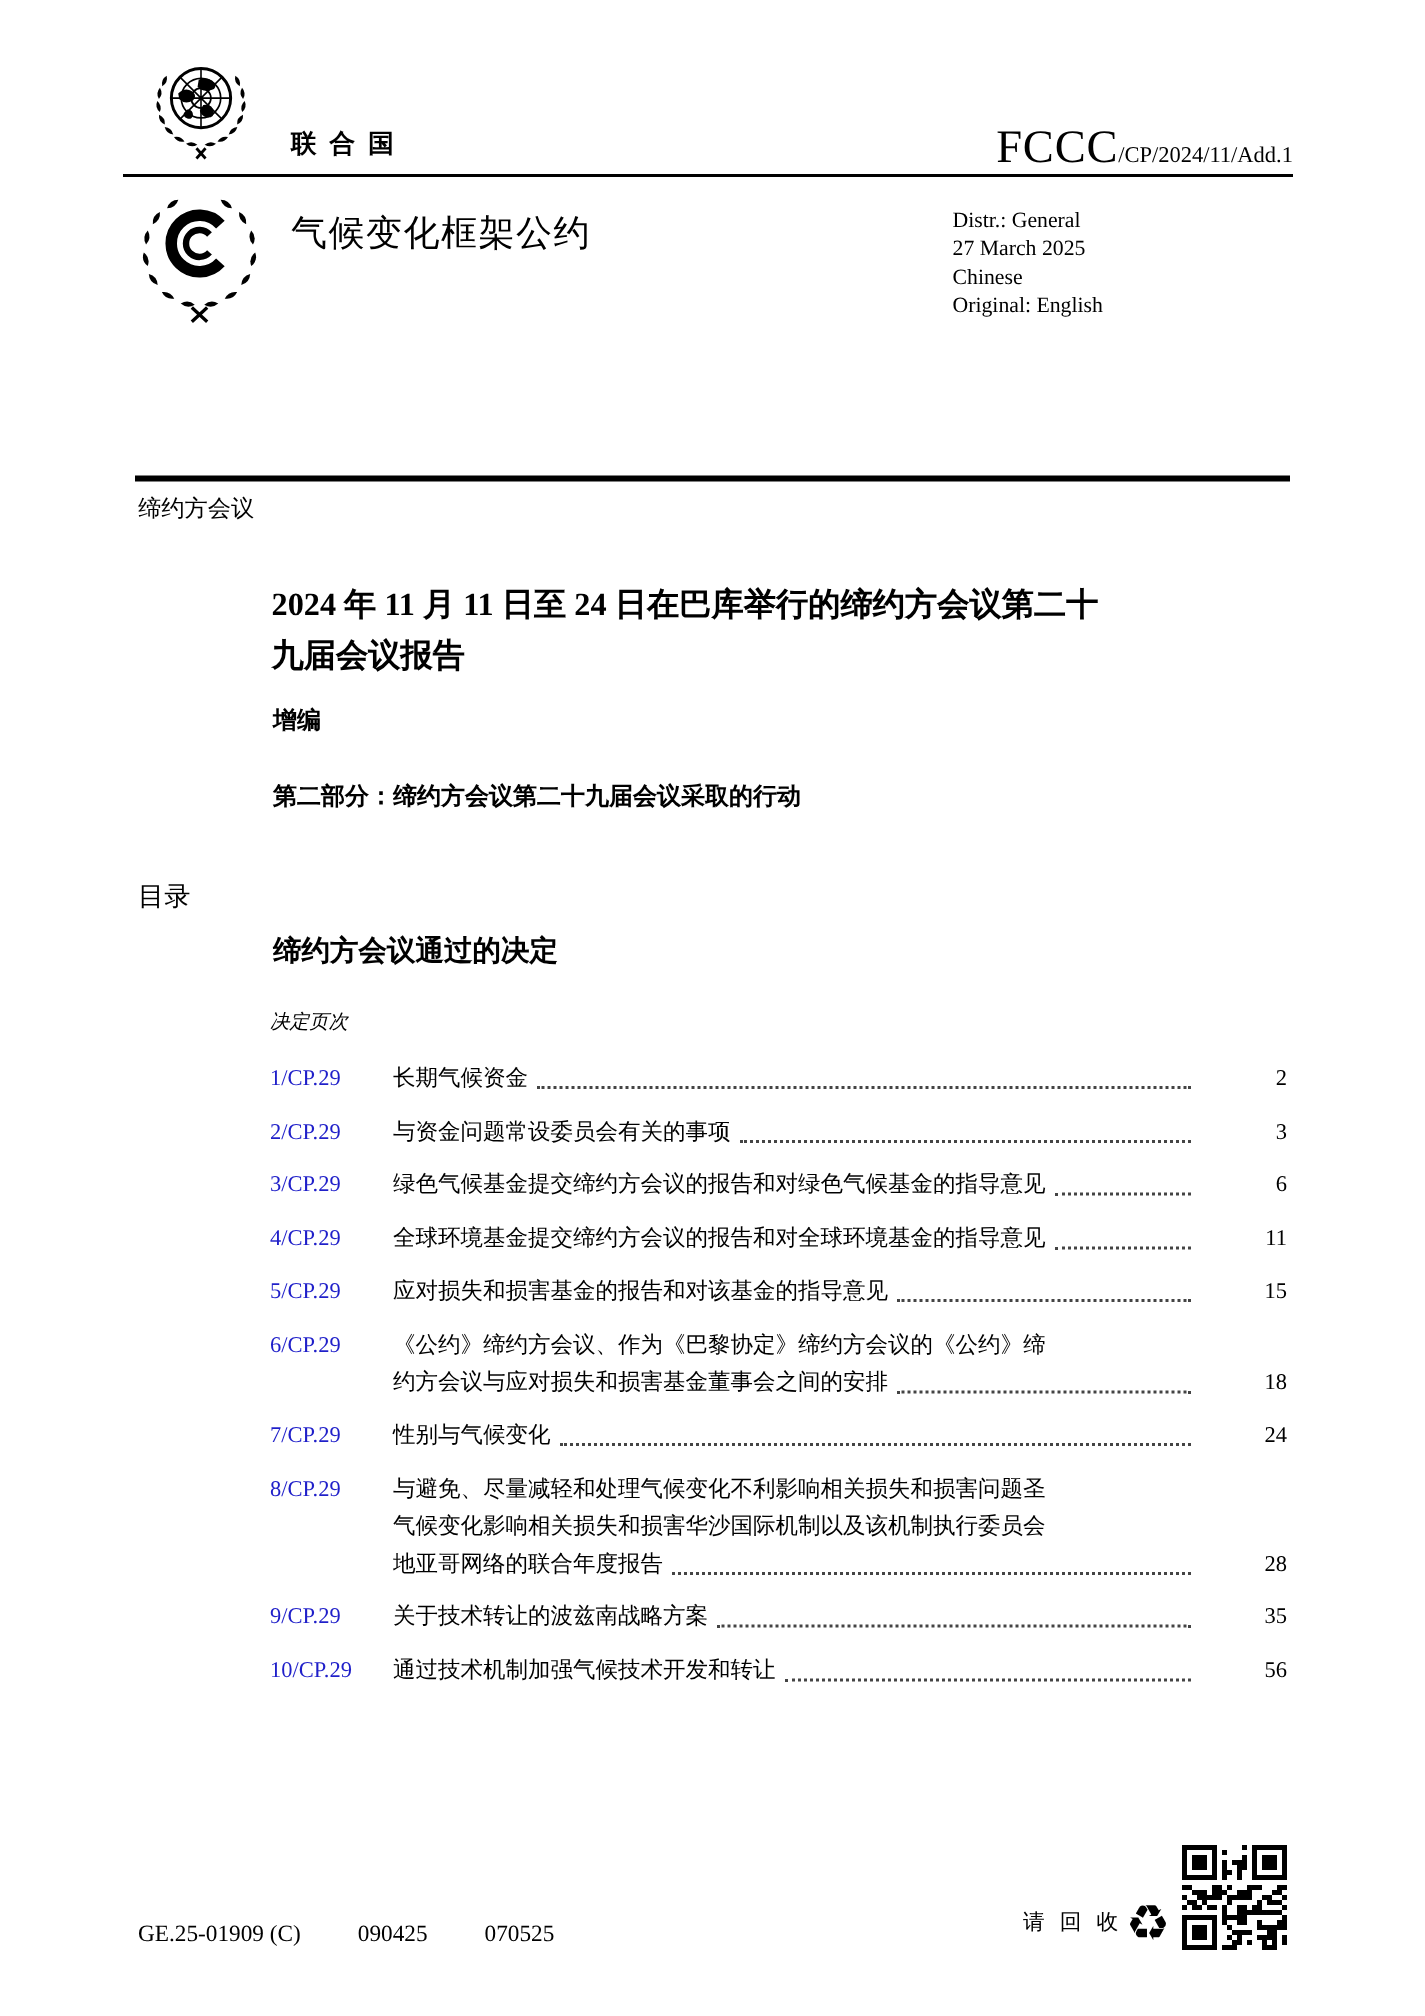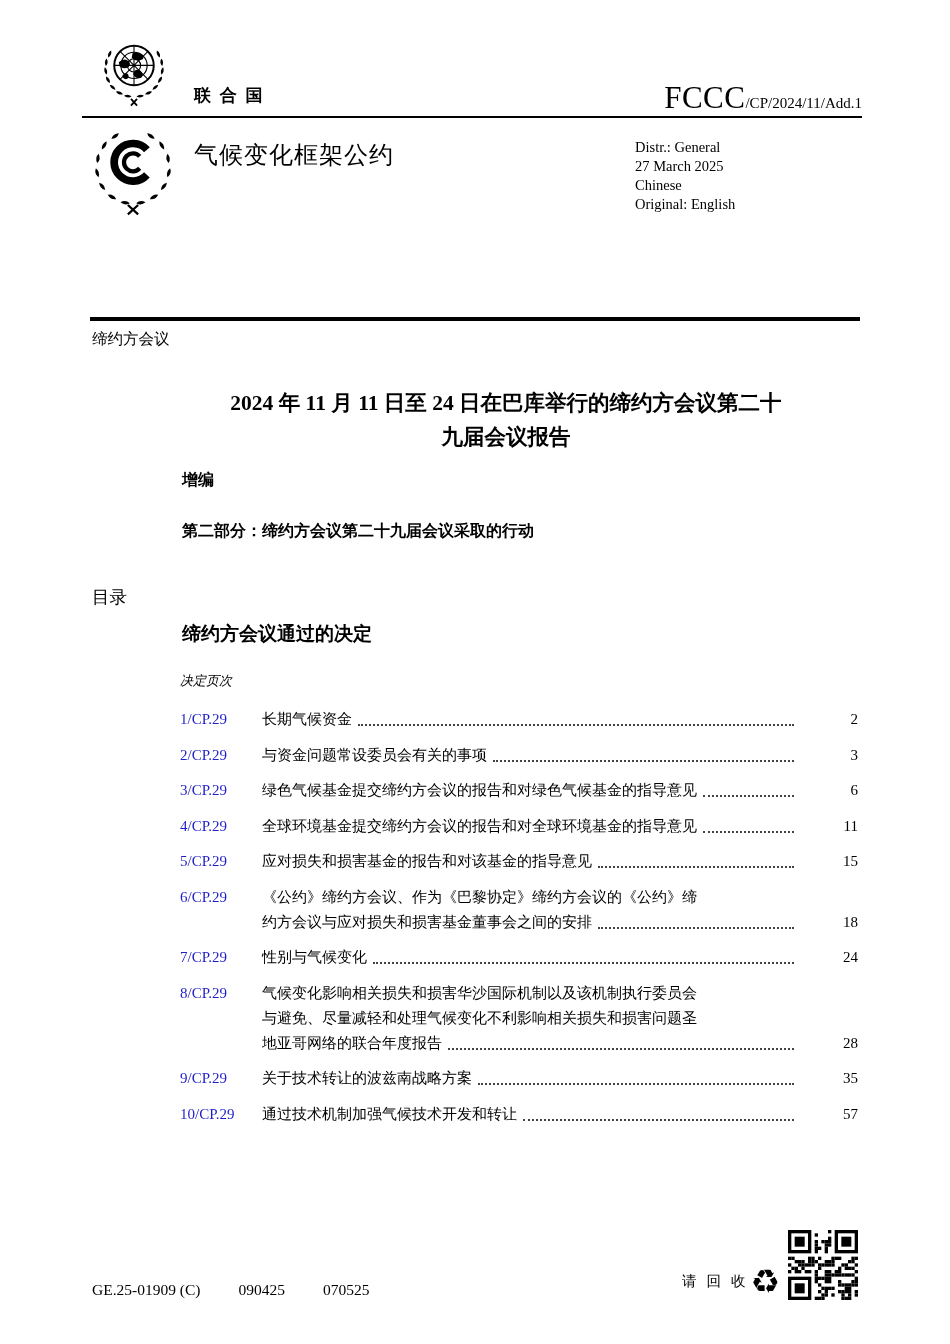--- a/index.html
+++ b/index.html
@@ -28,21 +28,21 @@
 
   .cc-emblem { position:absolute; left:90px; top:123px; width:86px; height:94px; }
   .org-name { position:absolute; left:194px; top:139px; font-size:24px; font-weight:500; letter-spacing:1px; }
   .distr-block { position:absolute; left:635px; top:138px; font-size:14.5px; line-height:19px; }
 
   
   .rule-thick { position:absolute; left:90px; top:317px; width:770px; height:3.5px; background:#000; }
   .organ { position:absolute; left:92px; top:329px; font-size:15.5px; font-weight:500; }
   .report-title {
     position:absolute; left:181px; top:386px; width:650px;
-    font-size:21.5px; font-weight:600; line-height:34px;text-align:center;
+    font-size:21.5px; font-weight:600; line-height:34px;
   }
   .addendum { position:absolute; left:182px; top:470px; font-size:16px; font-weight:600; }
   .part-label { position:absolute; left:182px; top:521px; font-size:16px; font-weight:600; }
   .contents-label { position:absolute; left:92px; top:561px; font-size:17.5px;margin-top:24px; }
   .decisions-heading { position:absolute; left:182px; top:621px; font-size:19px; font-weight:600; }
 
   
   .toc { position:absolute; left:180px; top:672px; width:678px; }
   .toc-head {
     display:flex; 
@@ -237,26 +237,26 @@
             <span class="leader"></span>
           </div>
       </div>
       <div class="toc-page">24</div>
     </div>
 
     <div class="toc-entry">
       <div class="toc-id">8/CP.29</div>
       <div class="toc-text">
         <div class="toc-line">
+            <span class="ltext">与避免、尽量减轻和处理气候变化不利影响相关损失和损害问题圣</span>
+          </div>
+        <div class="toc-line">
             <span class="ltext">气候变化影响相关损失和损害华沙国际机制以及该机制执行委员会</span>
           </div>
         <div class="toc-line">
-            <span class="ltext">与避免、尽量减轻和处理气候变化不利影响相关损失和损害问题圣</span>
-          </div>
-        <div class="toc-line">
             <span class="ltext">地亚哥网络的联合年度报告</span>
             <span class="leader"></span>
           </div>
       </div>
       <div class="toc-page">28</div>
     </div>
 
     <div class="toc-entry">
       <div class="toc-id">9/CP.29</div>
       <div class="toc-text">
@@ -269,21 +269,21 @@
     </div>
 
     <div class="toc-entry">
       <div class="toc-id">10/CP.29</div>
       <div class="toc-text">
         <div class="toc-line">
             <span class="ltext">通过技术机制加强气候技术开发和转让</span>
             <span class="leader"></span>
           </div>
       </div>
-      <div class="toc-page">57</div>
+      <div class="toc-page">56</div>
     </div>
   </div>
 
   <div class="ge-line serif">
     <span>GE.25-01909 (C)</span><span class="code">090425</span><span class="code">070525</span>
   </div>
 
   <div class="recycle-box">
     <span class="recycle-label sans">请 回 收</span>
     <span class="recycle-icon">♻</span>

